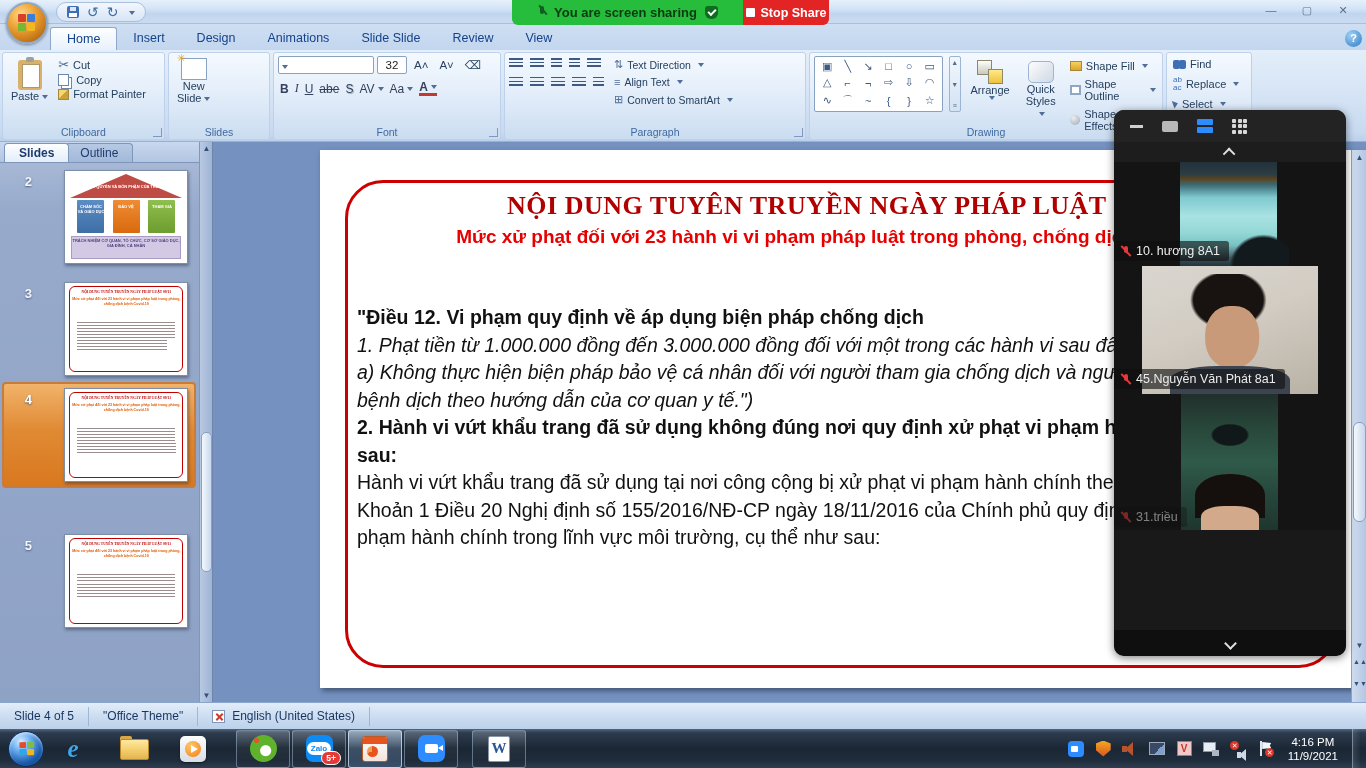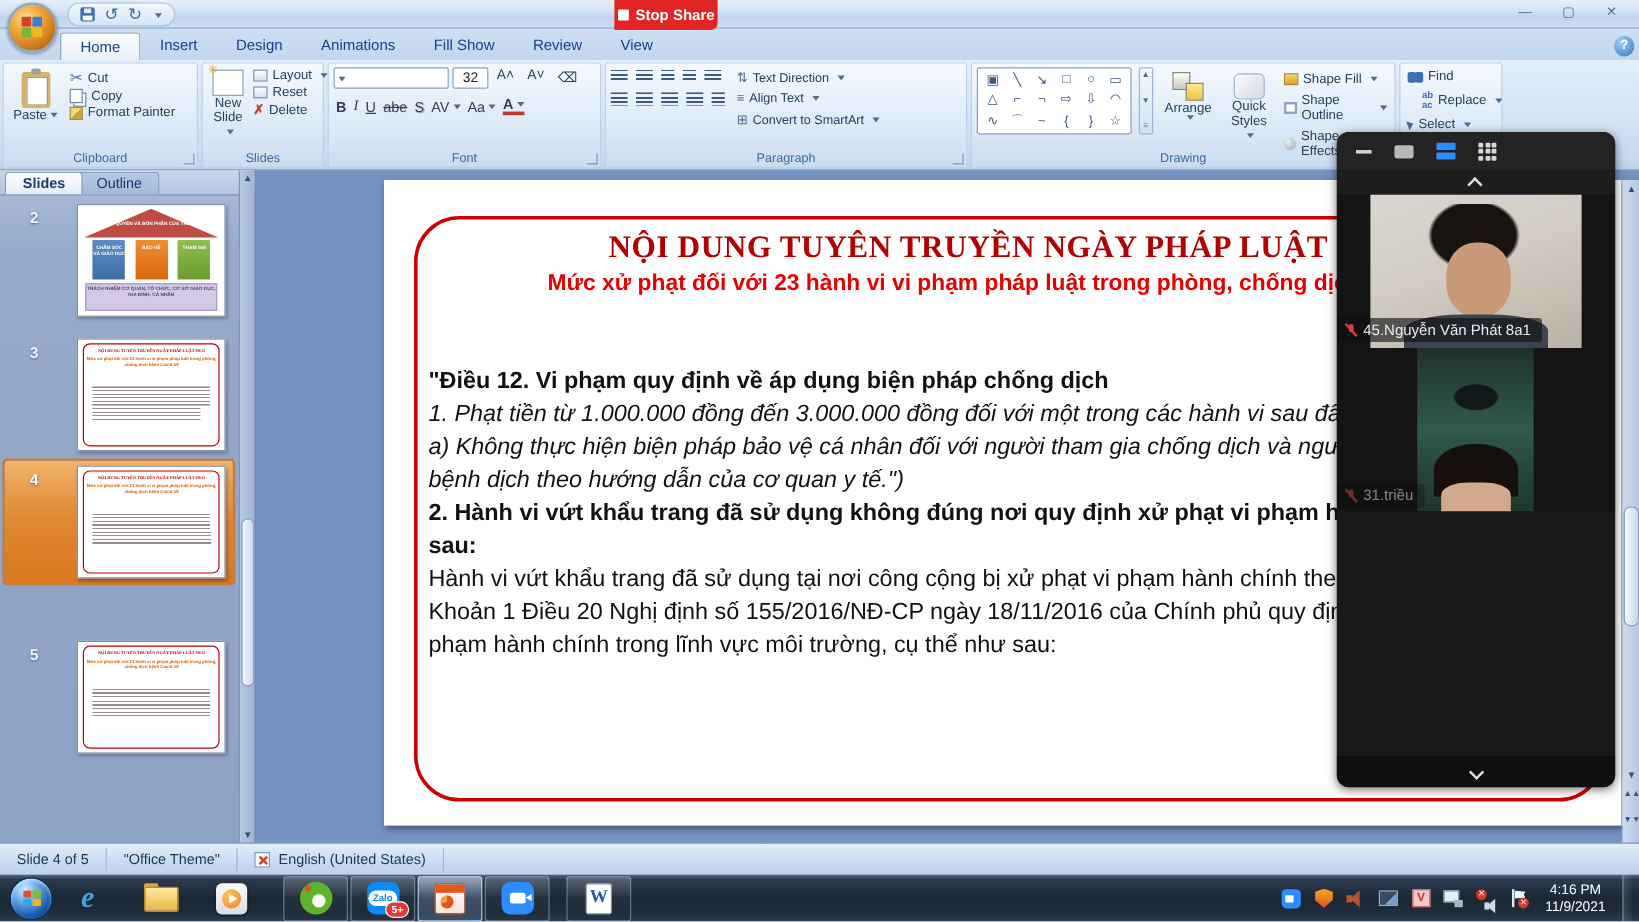--- a/index.html
+++ b/index.html
@@ -70,21 +70,21 @@
   .copy-ico { width:11px; height:12px; border:1px solid #6d87ab; background:#fff; box-shadow:3px 3px 0 -1px #fff, 3px 3px 0 0 #6d87ab; margin-right:3px; }
   .fp-ico { width:11px; height:11px; background:linear-gradient(135deg,#f5d76a 50%,#caa23a 50%); border:1px solid #a8863a; }
 
   .g-slides { width:102px; display:flex; gap:2px; }
   .newslide-ico { width:26px; height:22px; background:#fff; border:1px solid #8aa2c2; position:relative; }
   .newslide-ico::before { content:"✳"; position:absolute; left:-5px; top:-7px; color:#e8a21a; font-size:11px; }
   .mini-ico { width:12px; height:10px; border:1px solid #7c96b8; background:linear-gradient(180deg,#fff,#cfe0f2); }
   .del-ico { color:#c23a2e; font-size:11px; font-weight:bold; }
 
   .g-font { width:228px; }
-  .font-row1 { display:flex; gap:3px; }
+  .font-row1 { display:flex; gap:3px; align-items:center; }
   .font-name { width:96px; height:18px; background:#fff; border:1px solid #8aa2c2; border-radius:2px; }
   .font-size { width:30px; height:18px; background:#fff; border:1px solid #8aa2c2; border-radius:2px; font-size:11.5px; color:#222; text-align:center; line-height:17px; }
   .abtn { font-size:11.5px; color:#26415f; padding:0 3px; border:1px solid transparent; }
   .font-row2 { display:flex; gap:6px; align-items:center; margin-top:7px; padding-left:2px; }
   .font-row2 span { font-size:12px; color:#33415c; }
   .fb { font-weight:bold; } .fi { font-style:italic; font-family:"Liberation Serif",serif; } .fu { text-decoration:underline; }
   .fs { text-decoration:line-through; } .fsh { text-shadow:1px 1px 1px #9ab; }
   .fcolor { border-bottom:3px solid #c23a2e; line-height:11px; font-weight:bold; }
 
   .g-paragraph { width:302px; display:flex; gap:8px; }
@@ -110,21 +110,21 @@
   .qs-ico { width:26px; height:22px; border:1px solid #9db4d2; border-radius:5px; background:linear-gradient(135deg,#fdfdfd,#cfd8e4); margin-top:3px; }
   .shape3 { display:flex; flex-direction:column; gap:4px; padding-top:3px; }
   .sf-ico { width:12px; height:10px; background:linear-gradient(180deg,#f7d15e,#dca62c); border:1px solid #a8863a; }
   .so-ico { width:12px; height:10px; border:2px solid #8fa7c6; background:#fff; }
   .se-ico { width:12px; height:10px; border-radius:50%; background:radial-gradient(circle at 35% 30%,#eee,#9aa6b4); }
 
   .g-editing { width:86px; display:flex; flex-direction:column; gap:4px; padding-top:4px; }
   .find-ico { width:13px; height:9px; position:relative; }
   .find-ico::before,.find-ico::after { content:""; position:absolute; top:0; width:7px; height:9px; background:#3e6fb5; border-radius:2px; }
   .find-ico::before{ left:0; } .find-ico::after{ right:0; }
-  .repl-ico { font-size:8px; color:#3e6fb5; font-weight:bold; line-height:1;margin-left:12px; }
+  .repl-ico { font-size:8px; color:#3e6fb5; font-weight:normal; line-height:1; }
   .sel-ico { width:0; height:0; border-left:5px solid #4f6d96; border-top:4px solid transparent; border-bottom:4px solid transparent; transform:rotate(-20deg); }
 
   
   .left-panel { position:absolute; left:0; top:142px; width:213px; height:560px;
     background:linear-gradient(180deg,#aebfda 0%,#97aacb 12%,#8ea2c6 100%); border-right:1px solid #6e86ad; }
   .panel-tabs { position:relative; height:21px; background:linear-gradient(180deg,#c8d8ee,#b2c5e2); display:flex; align-items:flex-end; padding-left:4px; border-bottom:1px solid #7e96ba; }
   .ptab { font-size:12px; padding:2px 14px; color:#1d3c6e; border:1px solid #7e96ba; border-bottom:none; border-radius:4px 4px 0 0;
     background:linear-gradient(180deg,#b6c9e4,#a3b9da); margin-right:-4px; }
   .ptab.active { background:linear-gradient(180deg,#fdfeff,#e3edf9); font-weight:bold; z-index:2; }
   .ptab-close { position:absolute; right:5px; top:3px; font-size:11px; font-weight:bold; color:#31538a; }
@@ -319,33 +319,38 @@
     </div>
   </div>
   <div class="qat">
     <span class="floppy"></span>
     <span class="glyph">↺</span>
     <span class="glyph">↻</span>
     <span class="glyph dd"></span>
   </div>
 
   <div class="share-bar">
+    <div class="share-green">
+      <span class="share-mic"></span>
+      <span>You are screen sharing</span>
+      <span class="share-shield"></span>
+    </div>
     <div class="share-stop">
       <span class="stop-square"></span>
       <span>Stop Share</span>
     </div>
   </div>
 
   <div class="tabs-row">
     <div class="tabs">
       <span class="rtab active">Home</span>
       <span class="rtab">Insert</span>
       <span class="rtab">Design</span>
       <span class="rtab">Animations</span>
-      <span class="rtab">Fill Show</span>
+      <span class="rtab">Slide Slide</span>
       <span class="rtab">Review</span>
       <span class="rtab">View</span>
     </div>
   </div>
   <div class="help-btn">?</div>
 
   <div class="ribbon">
     <div class="rgroup g-clipboard">
       <div class="bigbtn">
         <span class="paste-ico"></span>
@@ -367,34 +372,20 @@
       </div>
       <div class="rgroup-label">Clipboard</div>
       <span class="dlg"></span>
     </div>
 
     <div class="rgroup g-slides">
       <div class="bigbtn">
         <span class="newslide-ico"></span>
         <span>New</span>
         <span class="dd">Slide</span>
-      </div>
-      <div>
-        <div class="smallbtn dd">
-            <span class="mini-ico"></span>
-            <span>Layout</span>
-          </div>
-        <div class="smallbtn">
-            <span class="mini-ico"></span>
-            <span>Reset</span>
-          </div>
-        <div class="smallbtn">
-            <span class="del-ico">✗</span>
-            <span>Delete</span>
-          </div>
       </div>
       <div class="rgroup-label">Slides</div>
     </div>
 
     <div class="rgroup g-font">
       <div class="font-row1">
         <span class="font-name dd"></span>
         <span class="font-size">32</span>
         <span class="abtn"><span>A</span>˄</span>
         <span class="abtn"><span>A</span>˅</span>
@@ -646,20 +637,29 @@
           <i></i>
           <i></i>
           <i></i>
           <i></i>
         </span>
     </div>
     <div class="zp-chev">
         <span class="chev-up"></span>
       </div>
 
+    <div class="vtile" style="height:104px;">
+      <div class="vid v1">
+          <div class="hair"></div>
+        </div>
+      <div class="name-tag">
+        <span class="mic-ico"></span>
+        <span>10. hương 8A1</span>
+      </div>
+    </div>
     <div class="vtile" style="height:128px;">
       <div class="vid v3">
         <div class="hair3"></div>
           <div class="face3"></div>
           <div class="shoulder3"></div>
       </div>
       <div class="name-tag">
         <span class="mic-ico"></span>
         <span>45.Nguyễn Văn Phát 8a1</span>
       </div>

